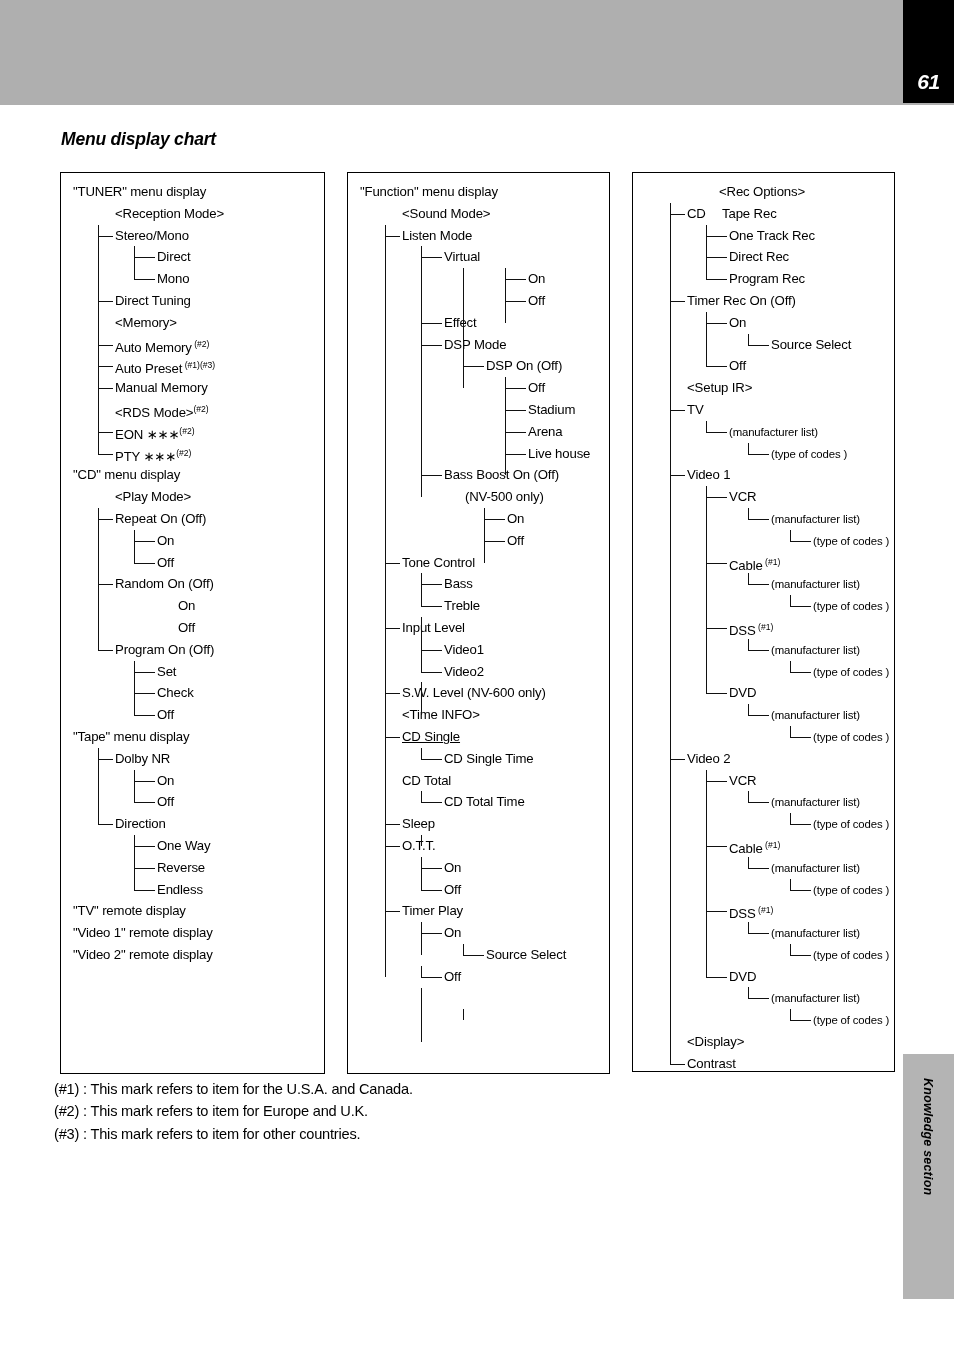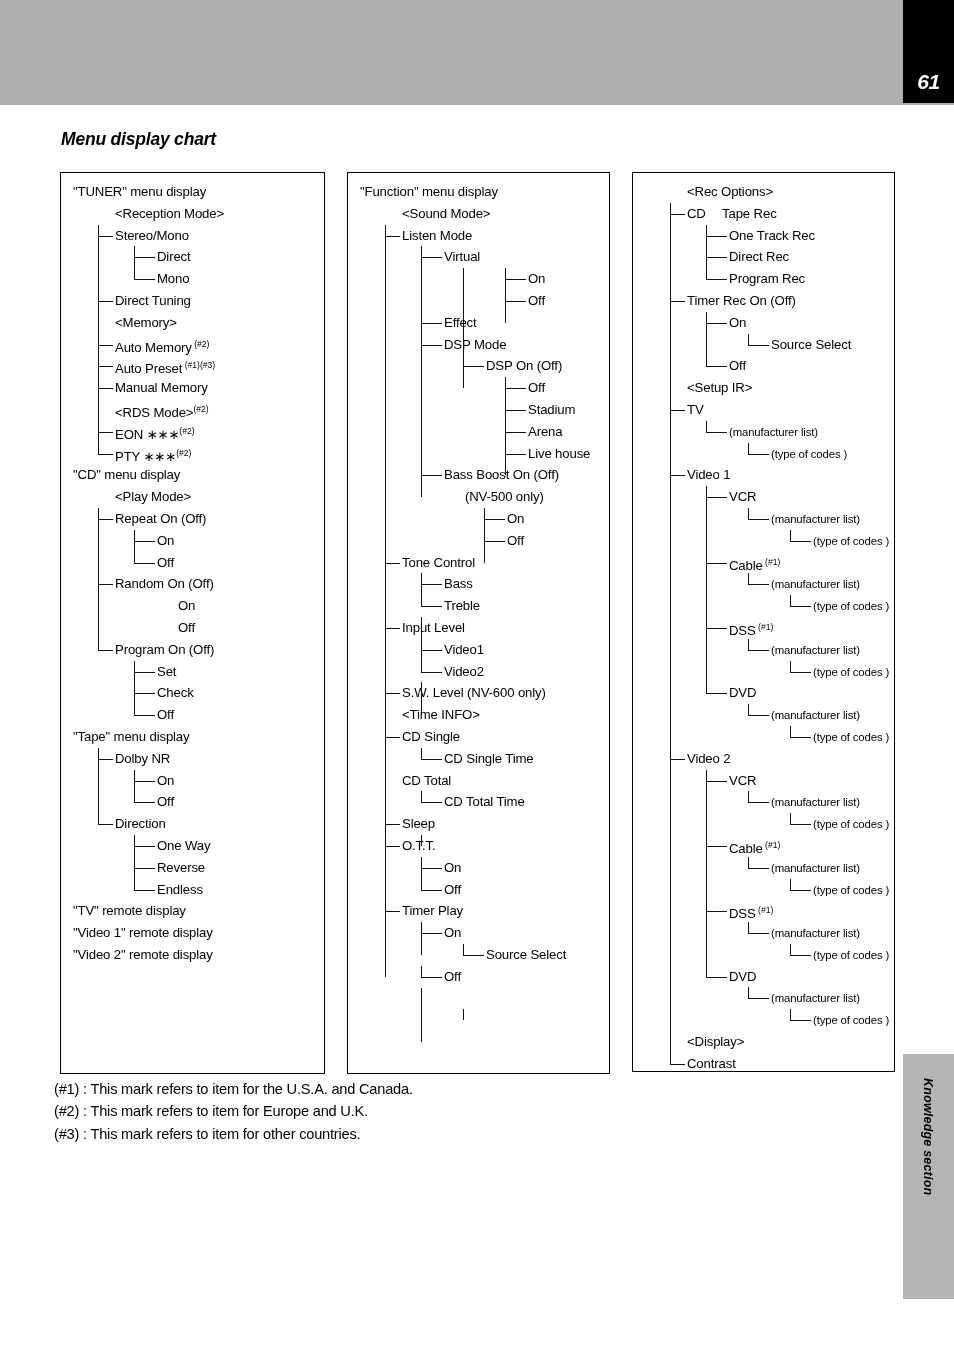--- a/index.html
+++ b/index.html
@@ -123,21 +123,21 @@
       <div class="row"><div class="tick" style="left: 136px; width: 21px;"></div><div class="vline" style="left: 136px; top: 0px; height: 21.8px;"></div><span class="lbl" style="margin-left: 159px;">On</span></div>
       <div class="row"><div class="tick" style="left: 136px; width: 21px;"></div><div class="vline" style="left: 136px; top: 0px; height: 11px;"></div><span class="lbl" style="margin-left: 159px;">Off</span></div>
       <div class="row"><div class="tick" style="left: 37px; width: 15px;"></div><div class="vline" style="left: 37px; top: 0px; height: 21.8px;"></div><span class="lbl" style="margin-left: 54px;">Tone Control</span></div>
       <div class="row"><div class="tick" style="left: 73px; width: 21px;"></div><div class="vline" style="left: 73px; top: 0px; height: 21.8px;"></div><span class="lbl" style="margin-left: 96px;">Bass</span></div>
       <div class="row"><div class="tick" style="left: 73px; width: 21px;"></div><div class="vline" style="left: 73px; top: 0px; height: 11px;"></div><span class="lbl" style="margin-left: 96px;">Treble</span></div>
       <div class="row"><div class="tick" style="left: 37px; width: 15px;"></div><div class="vline" style="left: 37px; top: 0px; height: 21.8px;"></div><span class="lbl" style="margin-left: 54px;">Input Level</span></div>
       <div class="row"><div class="tick" style="left: 73px; width: 21px;"></div><div class="vline" style="left: 73px; top: 0px; height: 21.8px;"></div><span class="lbl" style="margin-left: 96px;">Video1</span></div>
       <div class="row"><div class="tick" style="left: 73px; width: 21px;"></div><div class="vline" style="left: 73px; top: 0px; height: 11px;"></div><span class="lbl" style="margin-left: 96px;">Video2</span></div>
       <div class="row"><div class="tick" style="left: 37px; width: 15px;"></div><div class="vline" style="left: 37px; top: 0px; height: 21.8px;"></div><span class="lbl" style="margin-left: 54px;">S.W. Level (NV-600 only)</span></div>
       <div class="row"><span class="lbl" style="margin-left: 54px;">&lt;Time INFO&gt;</span></div>
-      <div class="row"><div class="tick" style="left: 37px; width: 15px;"></div><div class="vline" style="left: 37px; top: 0px; height: 21.8px;"></div><span class="lbl" style="margin-left: 54px;">CD Single</span></div>
+      <div class="row"><div class="tick" style="left: 37px; width: 15px;"></div><div class="vline" style="left: 37px; top: 0px; height: 21.8px;"></div><span class="lbl" style="margin-left: 54px; text-decoration: underline;">CD Single</span></div>
       <div class="row"><div class="tick" style="left: 73px; width: 21px;"></div><div class="vline" style="left: 73px; top: 0px; height: 11px;"></div><span class="lbl" style="margin-left: 96px;">CD Single Time</span></div>
       <div class="row"><span class="lbl" style="margin-left: 54px;">CD Total</span></div>
       <div class="row"><div class="tick" style="left: 73px; width: 21px;"></div><div class="vline" style="left: 73px; top: 0px; height: 11px;"></div><span class="lbl" style="margin-left: 96px;">CD Total Time</span></div>
       <div class="row"><div class="tick" style="left: 37px; width: 15px;"></div><div class="vline" style="left: 37px; top: 0px; height: 21.8px;"></div><span class="lbl" style="margin-left: 54px;">Sleep</span></div>
       <div class="row"><div class="tick" style="left: 37px; width: 15px;"></div><div class="vline" style="left: 37px; top: 0px; height: 21.8px;"></div><span class="lbl" style="margin-left: 54px;">O.T.T.</span></div>
       <div class="row"><div class="tick" style="left: 73px; width: 21px;"></div><div class="vline" style="left: 73px; top: 0px; height: 21.8px;"></div><span class="lbl" style="margin-left: 96px;">On</span></div>
       <div class="row"><div class="tick" style="left: 73px; width: 21px;"></div><div class="vline" style="left: 73px; top: 0px; height: 11px;"></div><span class="lbl" style="margin-left: 96px;">Off</span></div>
       <div class="row"><div class="tick" style="left: 37px; width: 15px;"></div><div class="vline" style="left: 37px; top: 0px; height: 21.8px;"></div><span class="lbl" style="margin-left: 54px;">Timer Play</span></div>
       <div class="row"><div class="tick" style="left: 73px; width: 21px;"></div><div class="vline" style="left: 73px; top: 0px; height: 21.8px;"></div><span class="lbl" style="margin-left: 96px;">On</span></div>
       <div class="row"><div class="tick" style="left: 115px; width: 21px;"></div><div class="vline" style="left: 115px; top: 0px; height: 11px;"></div><span class="lbl" style="margin-left: 138px;">Source Select</span></div>
@@ -154,21 +154,21 @@
       <div class="vline" style="position: absolute; left: 115px; top: 836.4px; height: 11px;"></div>
       <div class="vline" style="position: absolute; left: 157px; top: 117px; height: 32.8px;"></div>
       <div class="vline" style="position: absolute; left: 157px; top: 226px; height: 76.4px;"></div>
       <div class="vline" style="position: absolute; left: 73px; top: 160.6px; height: 11px;"></div>
       <div class="vline" style="position: absolute; left: 136px; top: 356.8px; height: 32.8px;"></div>
     </div>
 </div>
 <div class="chart-box" id="box-rec">
   <div class="tree">
       <div class="pad-top"></div>
-      <div class="row"><span class="lbl" style="margin-left: 54px;">&lt;Rec Options&gt;</span></div>
+      <div class="row"><span class="lbl" style="margin-left: 86px;">&lt;Rec Options&gt;</span></div>
       <div class="row"><div class="tick" style="left: 37px; width: 15px;"></div><div class="vline" style="left: 37px; top: 0px; height: 21.8px;"></div><span class="lbl" style="margin-left: 54px;">CD  Tape Rec</span></div>
       <div class="row"><div class="tick" style="left: 73px; width: 21px;"></div><div class="vline" style="left: 73px; top: 0px; height: 21.8px;"></div><span class="lbl" style="margin-left: 96px;">One Track Rec</span></div>
       <div class="row"><div class="tick" style="left: 73px; width: 21px;"></div><div class="vline" style="left: 73px; top: 0px; height: 21.8px;"></div><span class="lbl" style="margin-left: 96px;">Direct Rec</span></div>
       <div class="row"><div class="tick" style="left: 73px; width: 21px;"></div><div class="vline" style="left: 73px; top: 0px; height: 11px;"></div><span class="lbl" style="margin-left: 96px;">Program Rec</span></div>
       <div class="row"><div class="tick" style="left: 37px; width: 15px;"></div><div class="vline" style="left: 37px; top: 0px; height: 21.8px;"></div><span class="lbl" style="margin-left: 54px;">Timer Rec On (Off)</span></div>
       <div class="row"><div class="tick" style="left: 73px; width: 21px;"></div><div class="vline" style="left: 73px; top: 0px; height: 21.8px;"></div><span class="lbl" style="margin-left: 96px;">On</span></div>
       <div class="row"><div class="tick" style="left: 115px; width: 21px;"></div><div class="vline" style="left: 115px; top: 0px; height: 11px;"></div><span class="lbl" style="margin-left: 138px;">Source Select</span></div>
       <div class="row"><div class="tick" style="left: 73px; width: 21px;"></div><div class="vline" style="left: 73px; top: 0px; height: 11px;"></div><span class="lbl" style="margin-left: 96px;">Off</span></div>
       <div class="row"><span class="lbl" style="margin-left: 54px;">&lt;Setup IR&gt;</span></div>
       <div class="row"><div class="tick" style="left: 37px; width: 15px;"></div><div class="vline" style="left: 37px; top: 0px; height: 21.8px;"></div><span class="lbl" style="margin-left: 54px;">TV</span></div>

